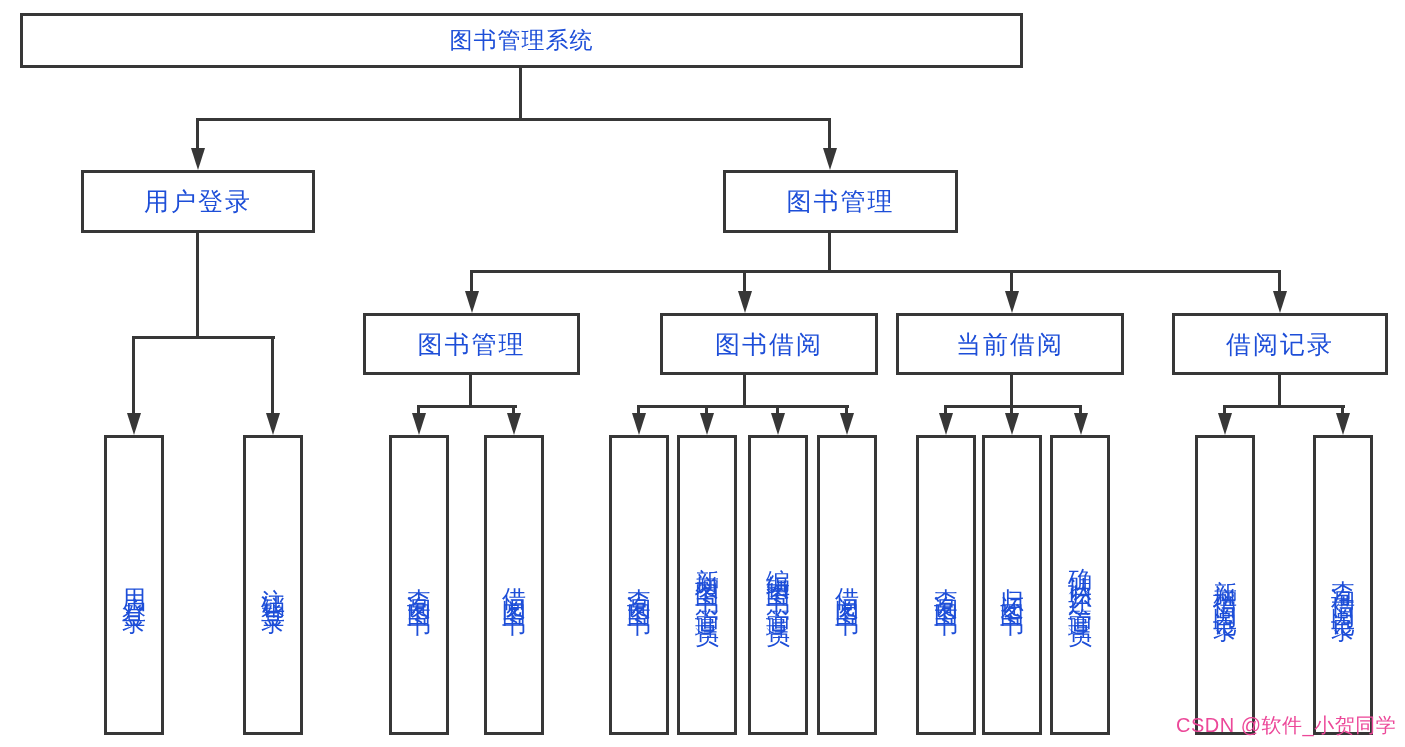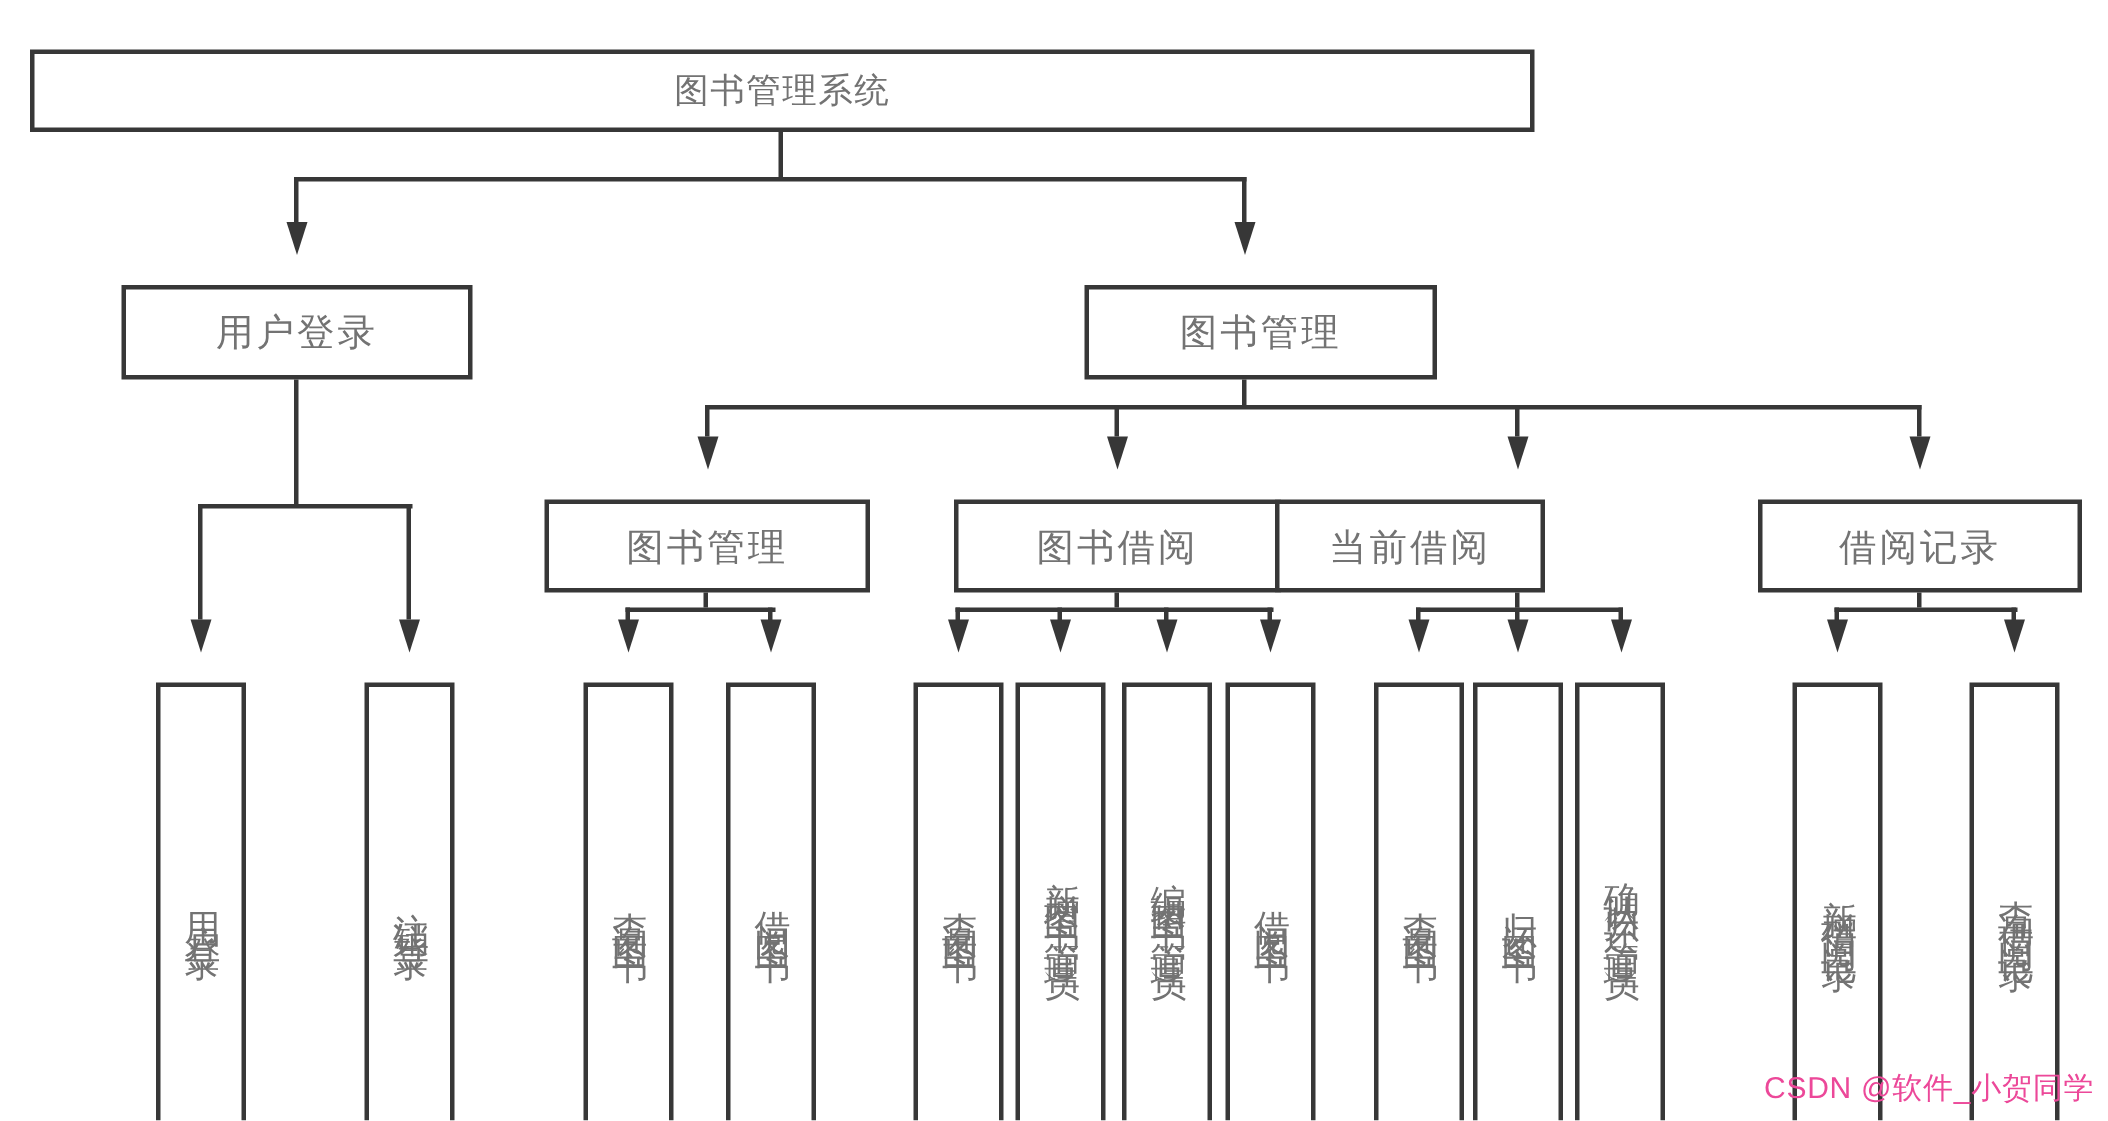--- a/index.html
+++ b/index.html
@@ -5,23 +5,22 @@
   html,body { margin:0; padding:0; background:#ffffff; }
   #stage {
     position:relative; width:1405px; height:747px; background:#ffffff;
     font-family:"Liberation Sans","DejaVu Sans",sans-serif;
     color:#333333; overflow:hidden;
   }
   .box {
     position:absolute; box-sizing:border-box;
     background:#ffffff; border:3px solid #373737;
     display:flex; align-items:center; justify-content:center;
-    font-size:25px; letter-spacing:2px; color:#737373;
+    font-size:25px; letter-spacing:2px; color:#1d4ed8;
     z-index:2;
-    margin-top:20px;
   }
   .box.title { font-size:23px; letter-spacing:1px; }
   .box.vbox {
     writing-mode:vertical-rl; text-orientation:mixed;
     font-size:24px; letter-spacing:8px; width:60px; height:300px; top:435px;
   }
   .hl, .vl { position:absolute; background:#373737; z-index:1; }
   .hl { height:3px; }
   .vl { width:3px; }
   .ar {
@@ -40,23 +39,23 @@
 <div id="stage">
 
   <div class="box title" style="left:20px; top:13px; width:1003px; height:55px;">图书管理系统</div>
 
   <div class="box" style="left:81px; top:170px; width:234px; height:63px;">用户登录</div>
 
   <div class="box" style="left:723px; top:170px; width:235px; height:63px;">图书管理</div>
 
   <div class="box" style="left:363px; top:313px; width:217px; height:62px;">图书管理</div>
 
-  <div class="box" style="left:636px; top:313px; width:218px; height:62px;">图书借阅</div>
+  <div class="box" style="left:660px; top:313px; width:218px; height:62px;">图书借阅</div>
 
-  <div class="box" style="left:850px; top:313px; width:180px; height:62px;">当前借阅</div>
+  <div class="box" style="left:896px; top:313px; width:228px; height:62px;">当前借阅</div>
 
   <div class="box" style="left:1172px; top:313px; width:216px; height:62px;">借阅记录</div>
 
   <div class="box vbox" style="left:104px;">用户登录</div>
 
   <div class="box vbox" style="left:243px;">注销登录</div>
 
   <div class="box vbox" style="left:389px;">查询图书</div>
 
   <div class="box vbox" style="left:484px;">借阅图书</div>

